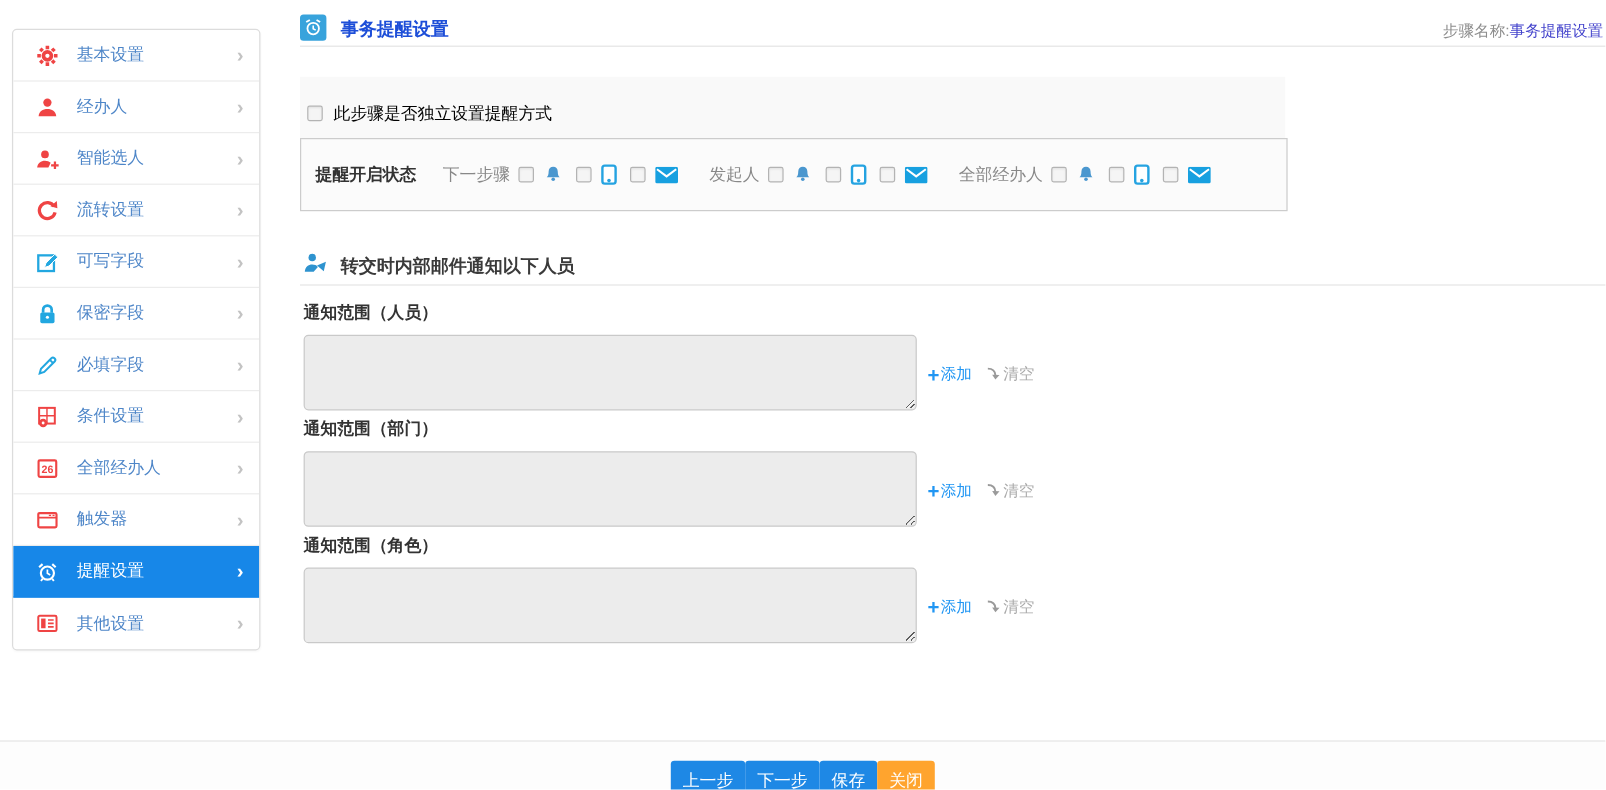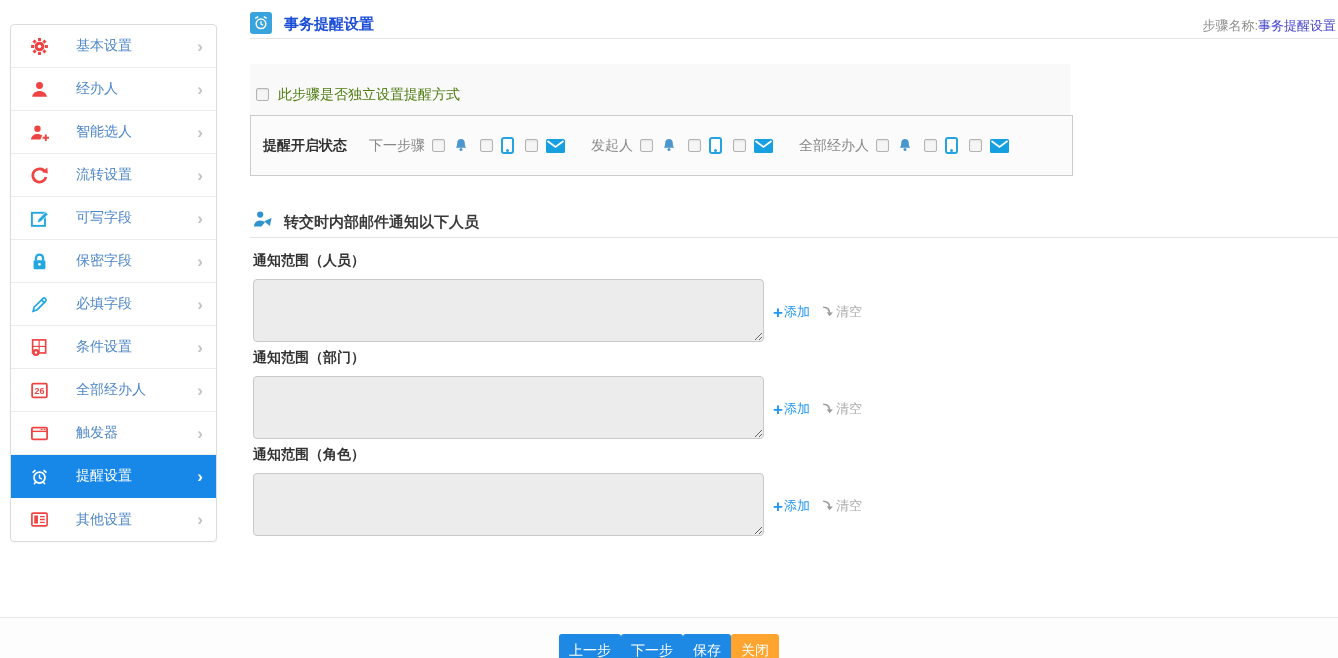--- a/index.html
+++ b/index.html
@@ -15,21 +15,21 @@
   .sidebar {
     position: absolute; left: 10px; top: 24px; width: 207px;
     background: #fff; border: 1px solid #dcdcdc; border-radius: 4px;
     overflow: hidden;
     box-shadow: 0 1px 2px rgba(0,0,0,.03);
   }
   .side-item {
     height: 43px; display: flex; align-items: center;
     padding-left: 16px; cursor: pointer;
     border-bottom: 1px solid #ececec;
-    color: #4e86c8; font-size: 14px; gap: 12px;
+    color: #4e86c8; font-size: 14px;
   }
   .side-item:last-child { border-bottom: none; }
   .side-icon { width: 24px; display: flex; justify-content: center; align-items: center; margin-right: 13px; color: #ef4444; }
   .side-icon.cyan { color: #22a7e0; }
   .side-icon svg { width: 19px; height: 19px; display:block; }
   .side-label { flex: 0 0 auto; }
   .side-chevron { margin-left: auto; margin-right: 13px; color: #c3c3c3; font-size: 17px; font-weight: bold; line-height: 1; }
   .side-item.active { background: #1787e8; color: #fff; border-bottom-color: #1787e8; }
   .side-item.active .side-icon, .side-item.active .side-chevron { color: #fff; }
 
@@ -44,21 +44,21 @@
   .page-title { position: absolute; left: 34px; top: 15px; font-size: 15px; font-weight: bold; color: #1d4ed8; }
   .step-name { position: absolute; right: 2px; top: 17px; font-size: 13px; }
   .step-name .lbl { color: #8d8d8d; }
   .step-name .val { color: #4444cc; }
 
   
   .indep-box {
     position: absolute; left: 0; top: 64px; width: 821px; height: 61px;
     background: #f9f9f9; display: flex; align-items: center; padding-left: 6px;
   }
-  .indep-box label { margin-left: 9px; font-size: 14px; color: #4d7c0f; }
+  .indep-box label { margin-left: 9px; font-size: 14px; color: #000000; }
 
   
   .status-box {
     position: absolute; left: 0; top: 115px; width: 823px; height: 61px;
     background: #fbfbfb; border: 1px solid #cccccc;
     display: flex; align-items: center; padding-left: 12px; font-size: 14px;
   }
   .status-label { font-weight: bold; color: #333; margin-right: 22px; }
   .status-groups { display: flex; align-items: center; }
   .group { display: flex; align-items: center; margin-right: 26px; }

